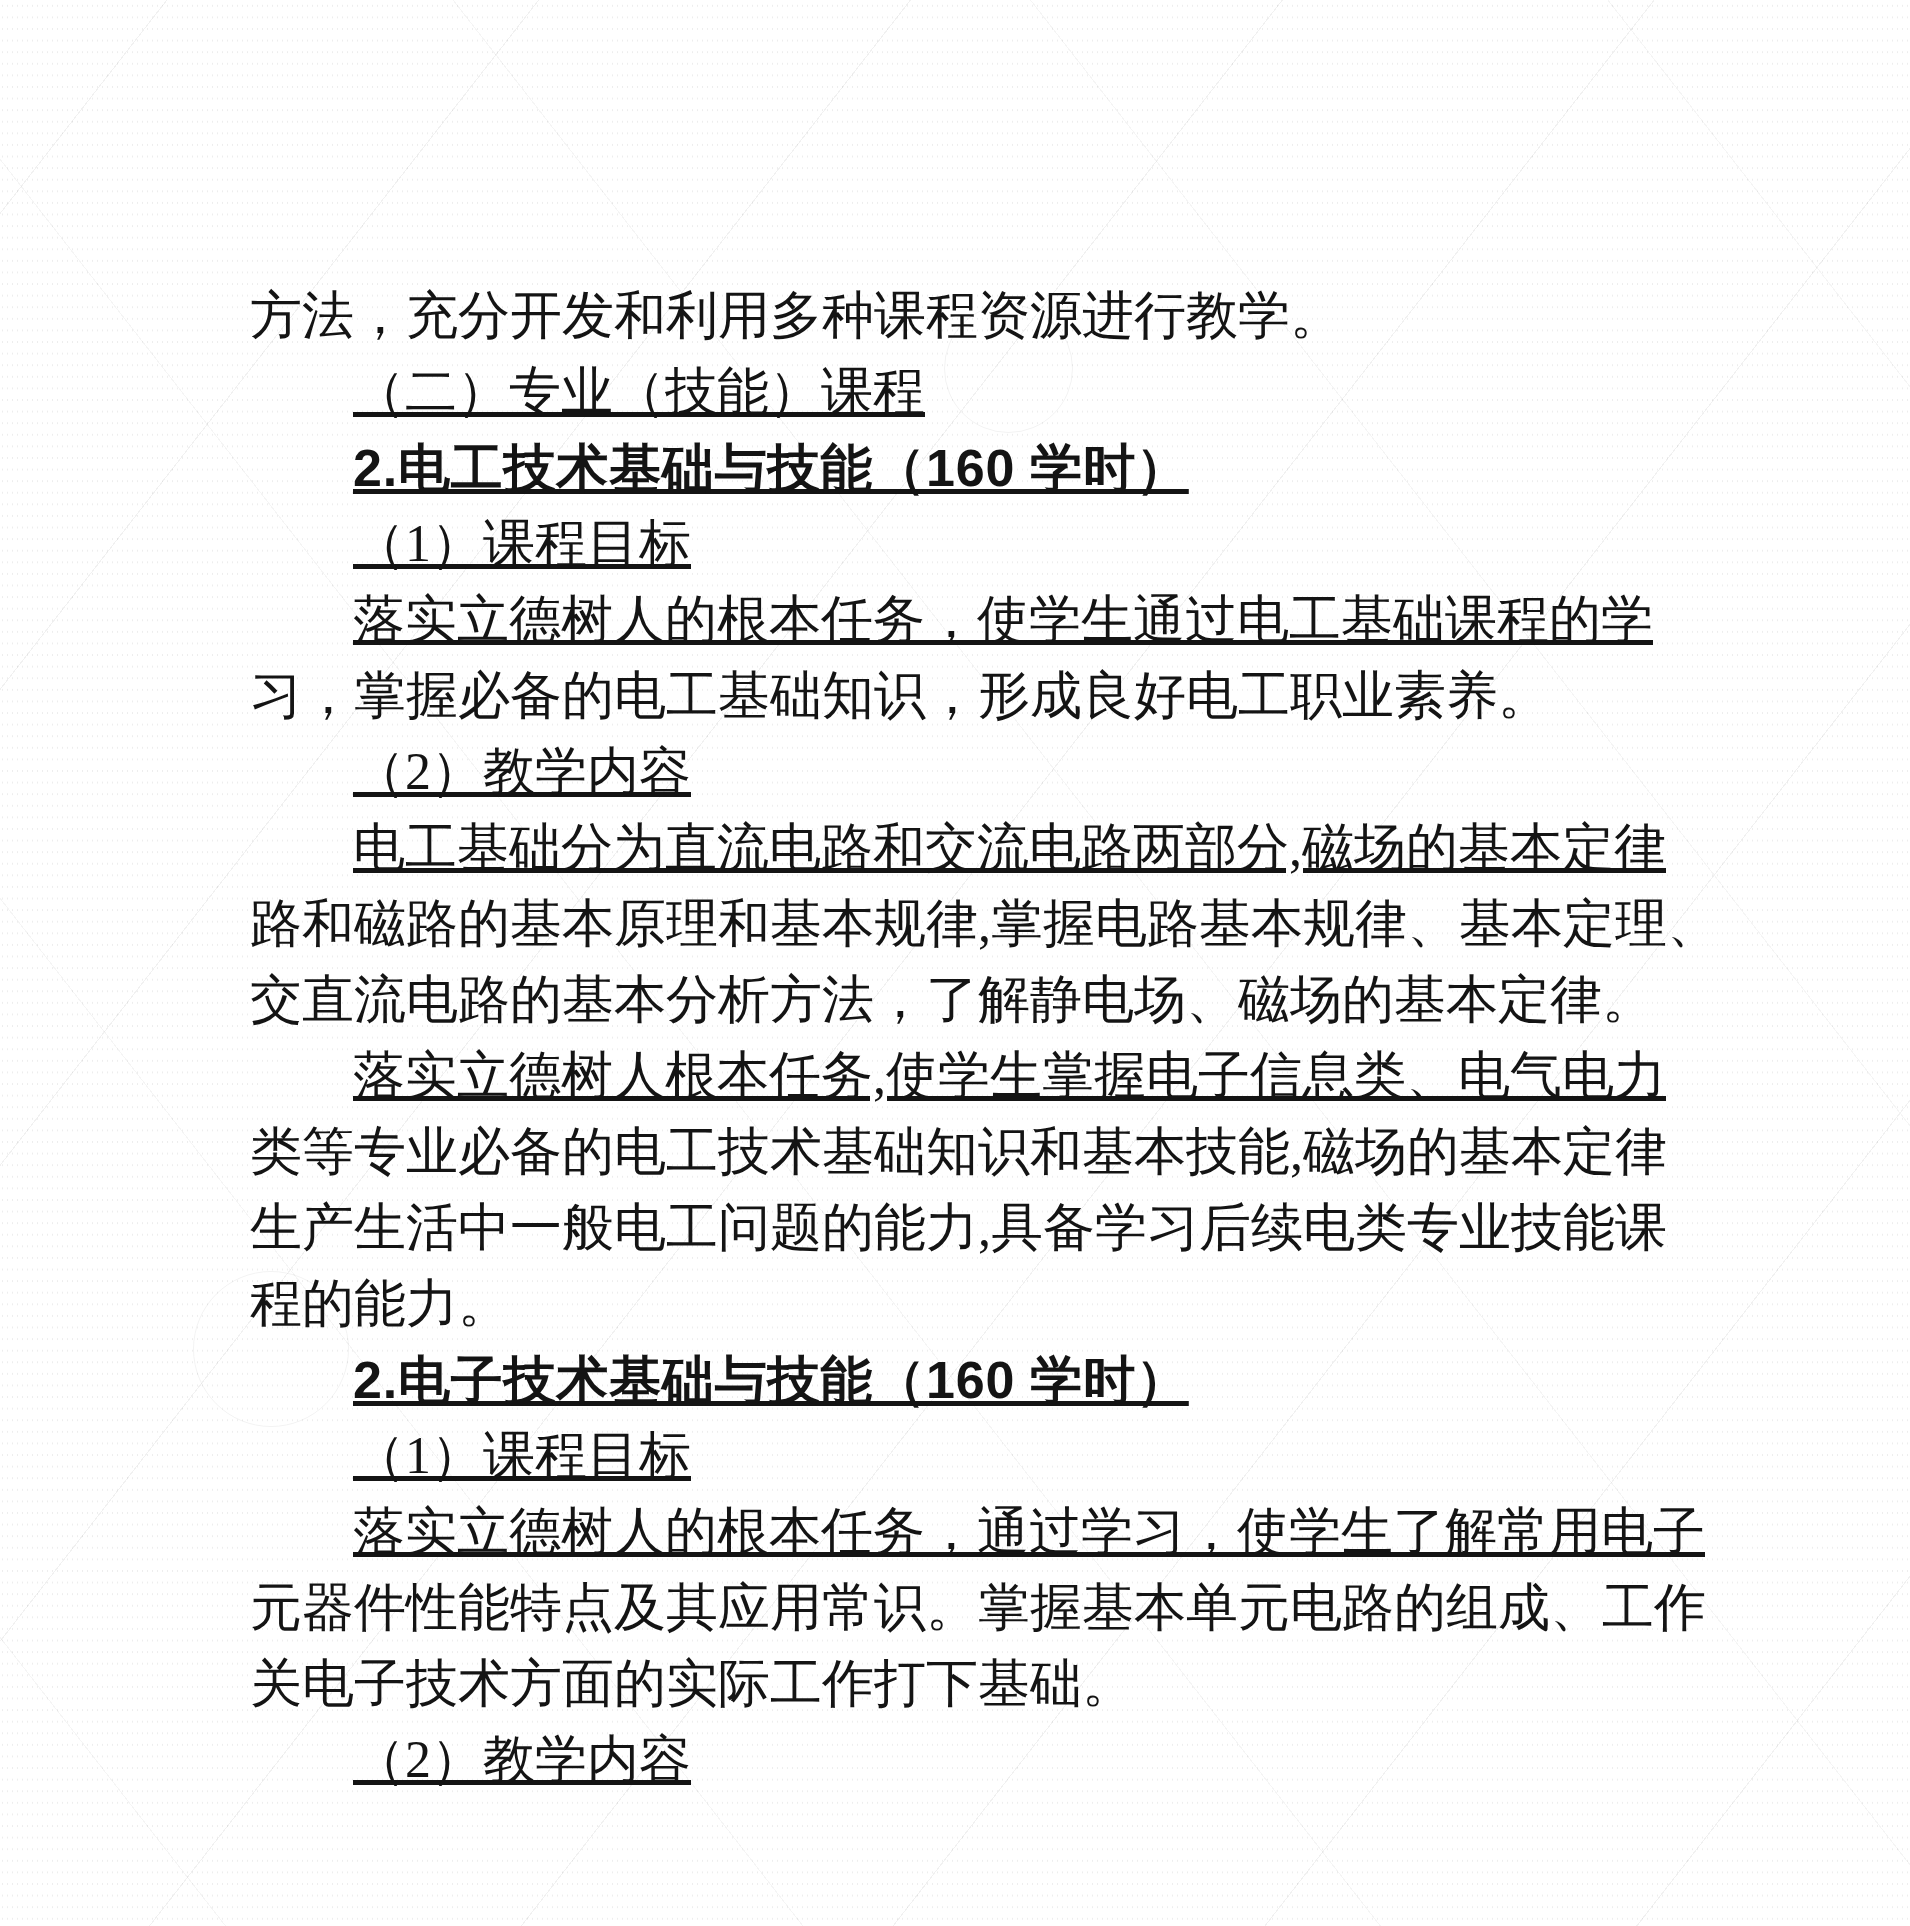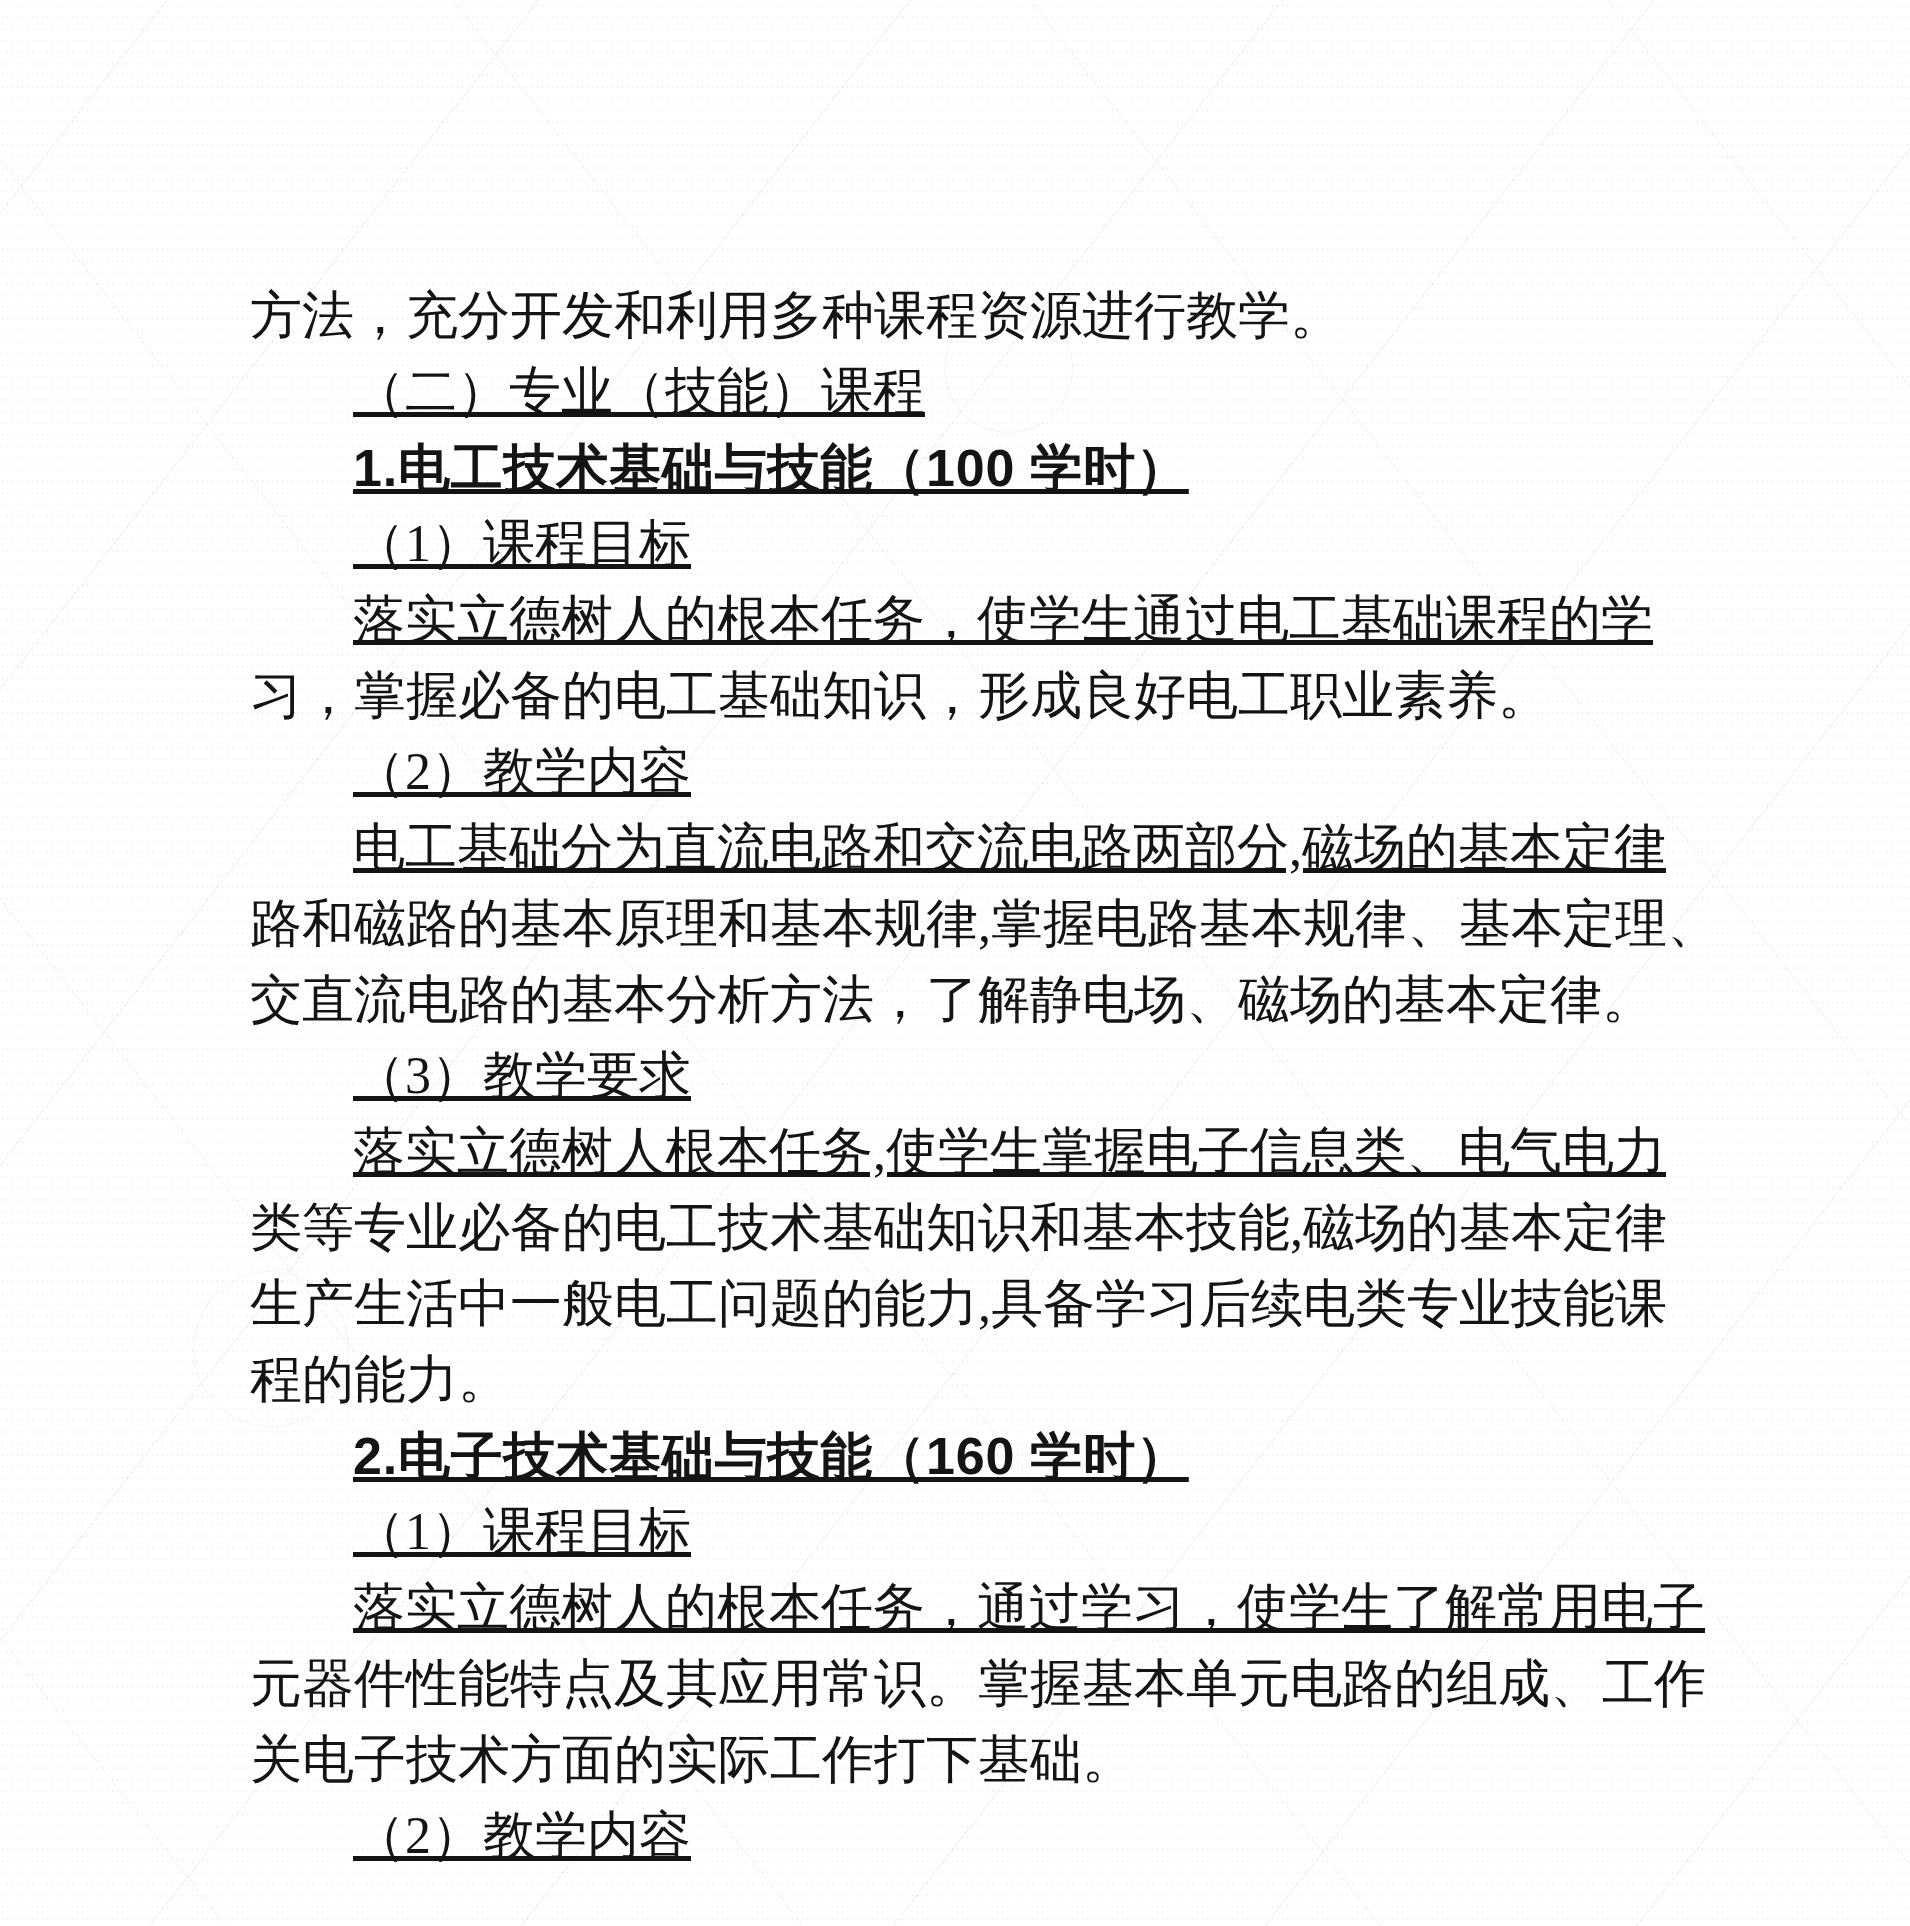--- a/index.html
+++ b/index.html
@@ -77,21 +77,21 @@
   <div class="wm-circle wm-circle-b"></div>
 
   <main class="text-block">
       <div class="line">
       <span class="line-text">方法，充分开发和利用多种课程资源进行教学。</span>
     </div>
       <div class="line indent">
       <span class="line-text">（二）专业（技能）课程</span>
     </div>
       <div class="line indent bold">
-      <span class="line-text">1.电工技术基础与技能（100 学时）</span>
+      <span class="line-text">2.电工技术基础与技能（160 学时）</span>
     </div>
       <div class="line indent">
       <span class="line-text">（1）课程目标</span>
     </div>
       <div class="line indent">
       <span class="line-text">落实立德树人的根本任务，使学生通过电工基础课程的学</span>
     </div>
       <div class="line">
       <span class="line-text">习，掌握必备的电工基础知识，形成良好电工职业素养。</span>
     </div>
@@ -99,23 +99,20 @@
       <span class="line-text">（2）教学内容</span>
     </div>
       <div class="line indent">
       <span class="line-text">电工基础分为直流电路和交流电路两部分,磁场的基本定律</span>
     </div>
       <div class="line">
       <span class="line-text">路和磁路的基本原理和基本规律,掌握电路基本规律、基本定理、</span>
     </div>
       <div class="line">
       <span class="line-text">交直流电路的基本分析方法，了解静电场、磁场的基本定律。</span>
-    </div>
-      <div class="line indent">
-      <span class="line-text">（3）教学要求</span>
     </div>
       <div class="line indent">
       <span class="line-text">落实立德树人根本任务,使学生掌握电子信息类、电气电力</span>
     </div>
       <div class="line">
       <span class="line-text">类等专业必备的电工技术基础知识和基本技能,磁场的基本定律</span>
     </div>
       <div class="line">
       <span class="line-text">生产生活中一般电工问题的能力,具备学习后续电类专业技能课</span>
     </div>

